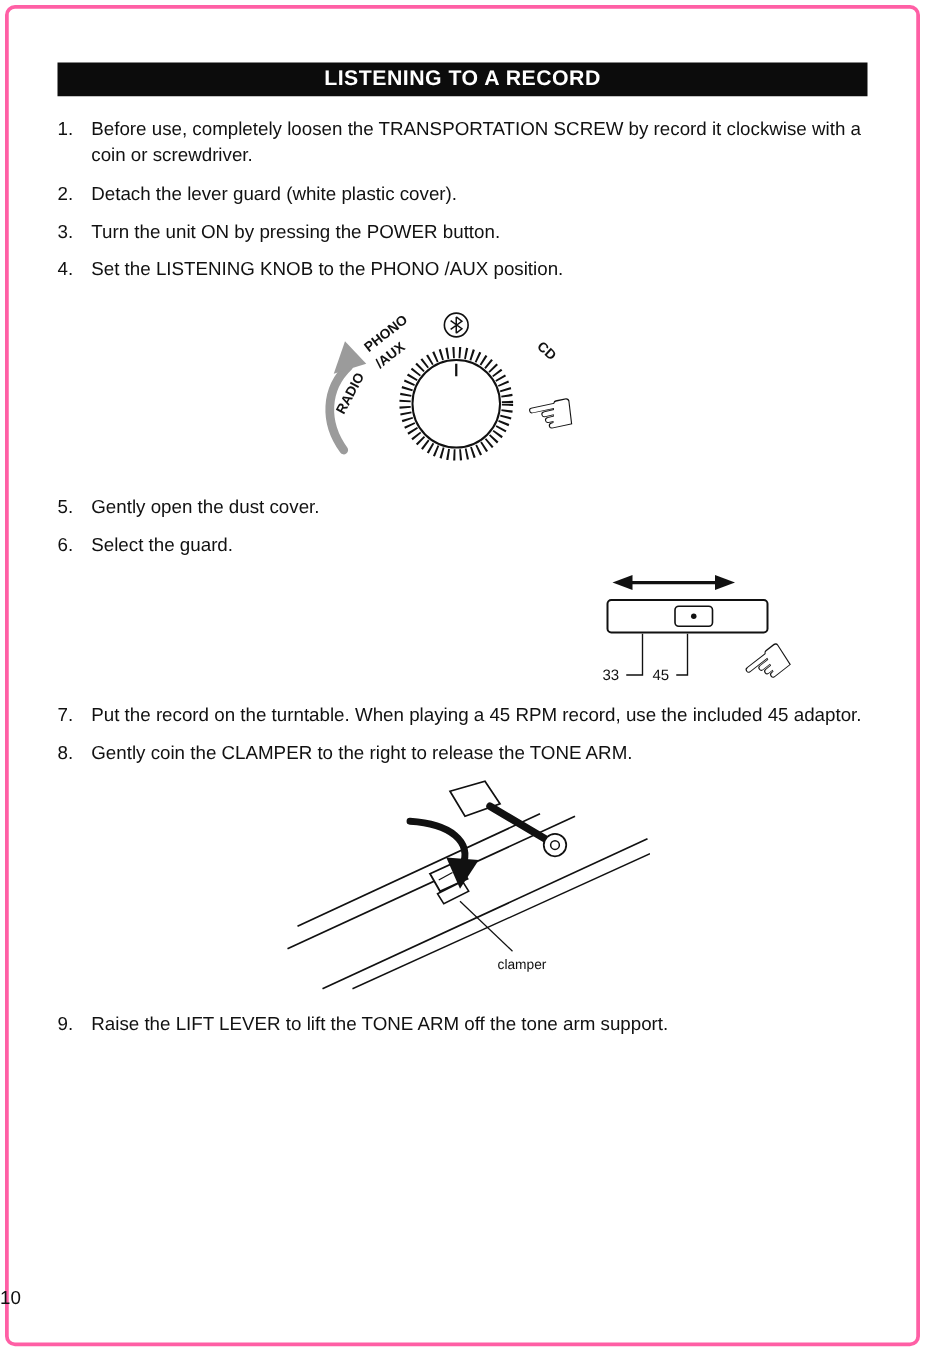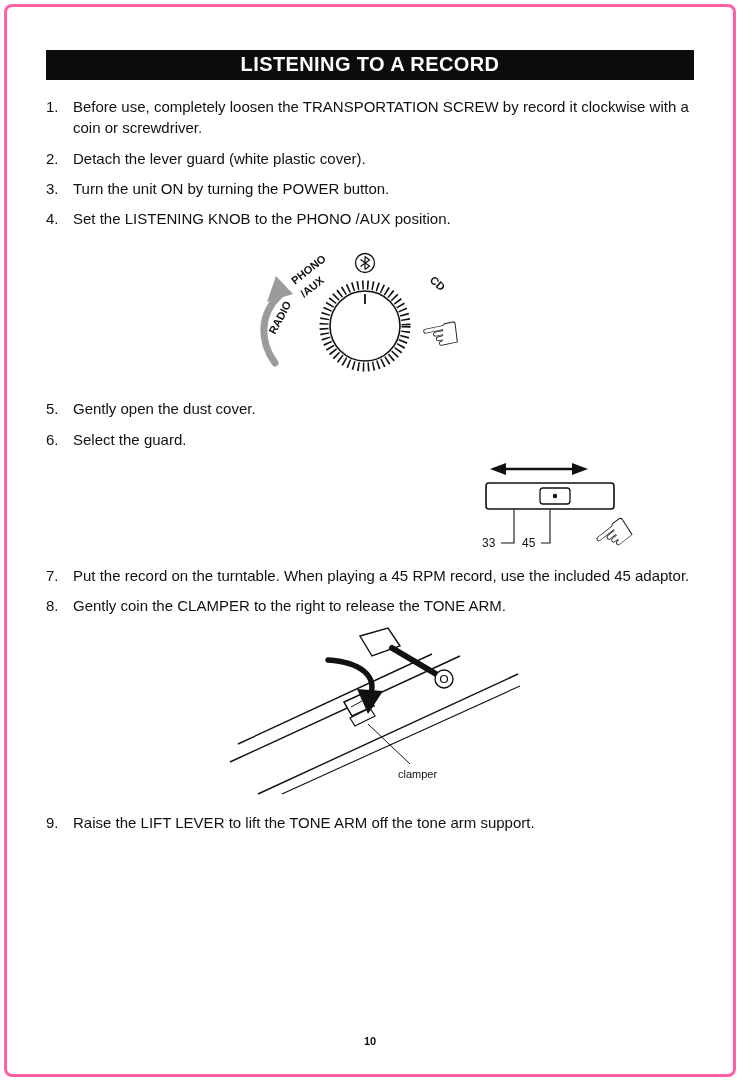--- a/index.html
+++ b/index.html
@@ -18,21 +18,21 @@
   }
   .content {
     position:absolute; inset:0;
     padding:50px 46px 0 46px;
   }
   .header-bar {
     background:var(--header-bg, #0c0c0c);
     color:var(--header-text, #ffffff);
     text-align:center;
     font-weight:bold;
-    font-size:20px;
+    font-size:17px;
     letter-spacing:0.4px;
     padding:3px 0 4px 0;
     margin-bottom:16px;
   }
   .step {
     display:flex;
     font-size:15px;
     line-height:1.42;
     margin-bottom:9px;
   }
@@ -44,21 +44,21 @@
   .figure-clamper { margin:4px 0 16px 0;text-align:right; }
   .figure-tonearm { margin:8px 0 0 0; }
   svg { display:block; }
   svg text { font-family:"Liberation Sans", sans-serif; fill:#111; }
   .diagram-label { font-size:11px; }
   .knob-label { font-size:11px; font-weight:bold; }
   .speed-label { font-size:12px; }
   .hand-glyph { font-size:46px; }
   .page-number {
     position:absolute; left:0; right:0; bottom:34px;
-    text-align:center; font-weight:bold; font-size:11px;
+    font-weight:normal; font-size:15px;
   }
 </style>
 </head>
 <body>
 
 <div class="page-frame"></div>
 
 <div class="content">
 
   <div class="header-bar">LISTENING TO A RECORD</div>
@@ -66,21 +66,21 @@
   <div class="step">
     <span class="num">1.</span>
     <span class="txt">Before use, completely loosen the TRANSPORTATION SCREW by record it clockwise with a coin or screwdriver.</span>
   </div>
   <div class="step">
     <span class="num">2.</span>
     <span class="txt">Detach the lever guard (white plastic cover).</span>
   </div>
   <div class="step">
     <span class="num">3.</span>
-    <span class="txt">Turn the unit ON by turning the POWER button.</span>
+    <span class="txt">Turn the unit ON by pressing the POWER button.</span>
   </div>
   <div class="step">
     <span class="num">4.</span>
     <span class="txt">Set the LISTENING KNOB to the PHONO /AUX position.</span>
   </div>
 
   <div class="figure figure-knob">
     <svg width="250" height="150" viewBox="0 0 250 150">
 
       <path d="M30,125 C14,103 15,76 34,58" fill="none" style="stroke:var(--arrow-gray,#9b9b9b)" stroke-width="7" stroke-linecap="round"></path>

